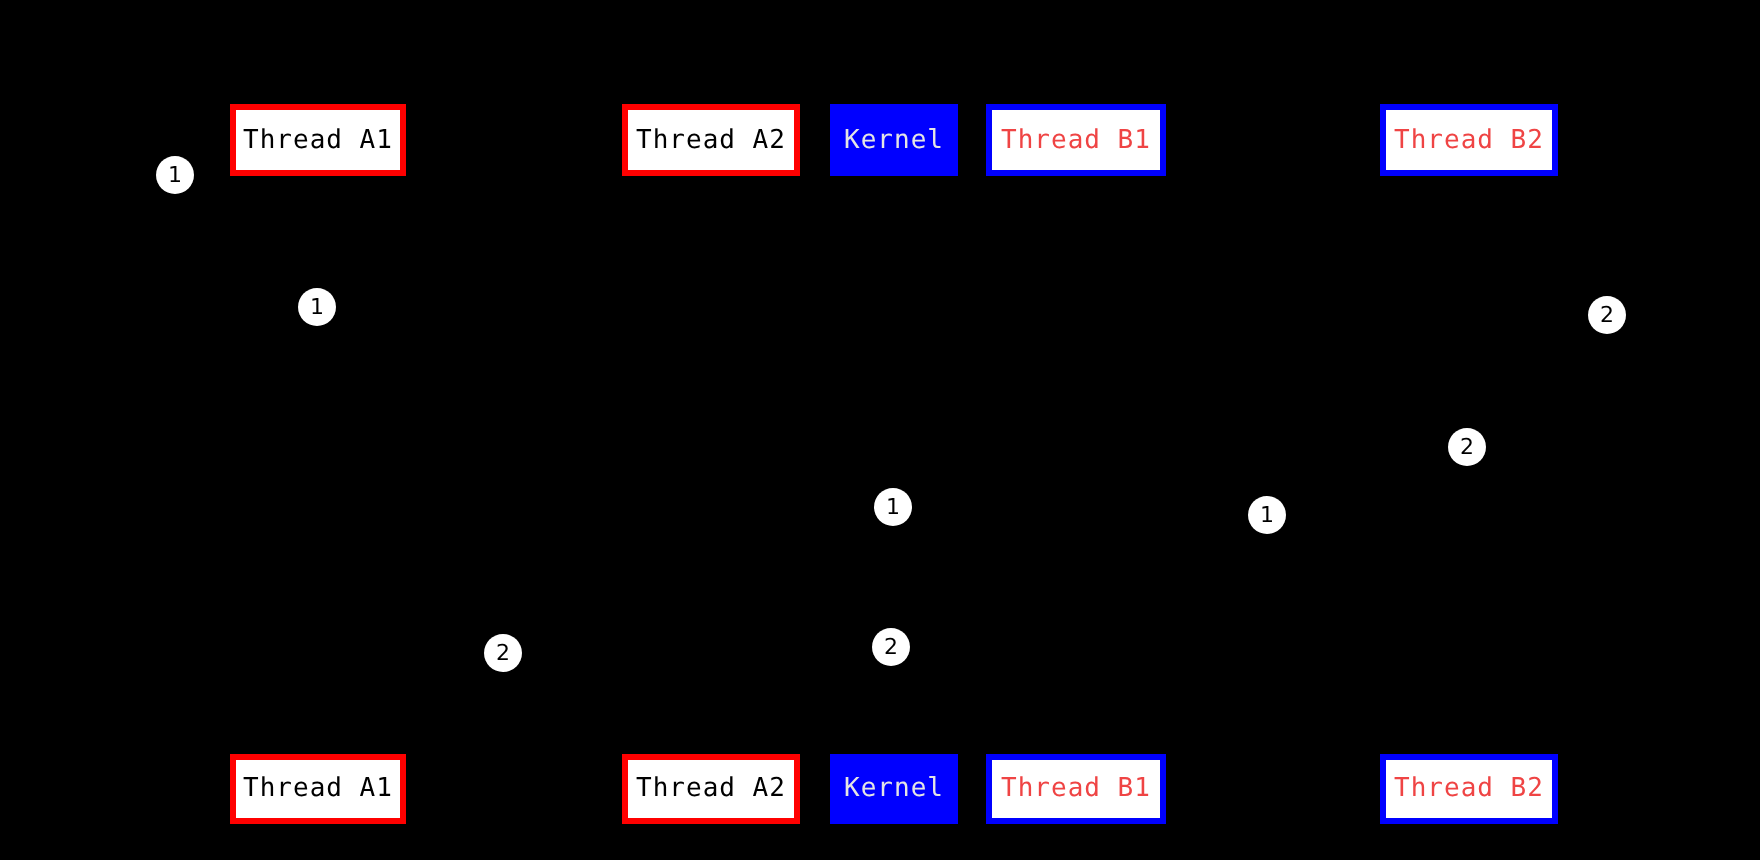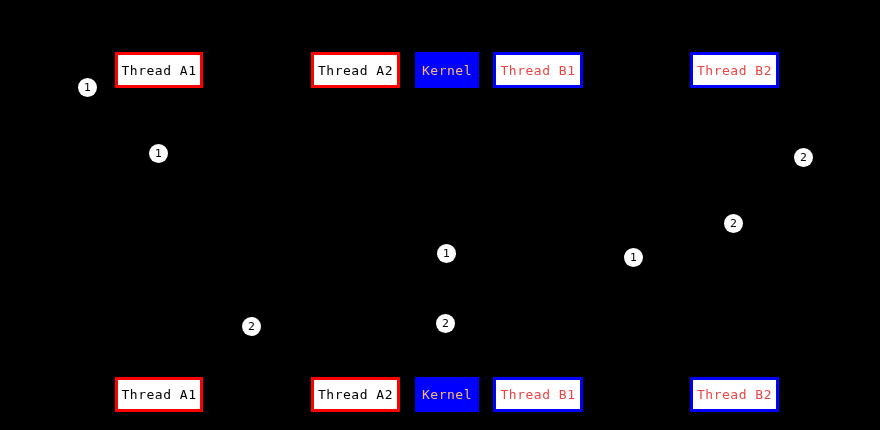--- a/index.html
+++ b/index.html
@@ -63,21 +63,21 @@
     color: #000000;
   }
   .participant.blue {
     background: #ffffff;
     border: 3px solid #0000ff;
     color: #ef4444;
   }
   .participant.filled {
     background: #0000ff;
     border: 0;
-    color: #fdba74;
+    color: #e5e5e5;
   }
 
   
   .badge {
     position: absolute;
     width: 19px;
     height: 19px;
     border-radius: 50%;
     background: #ffffff;
     color: #000000;

